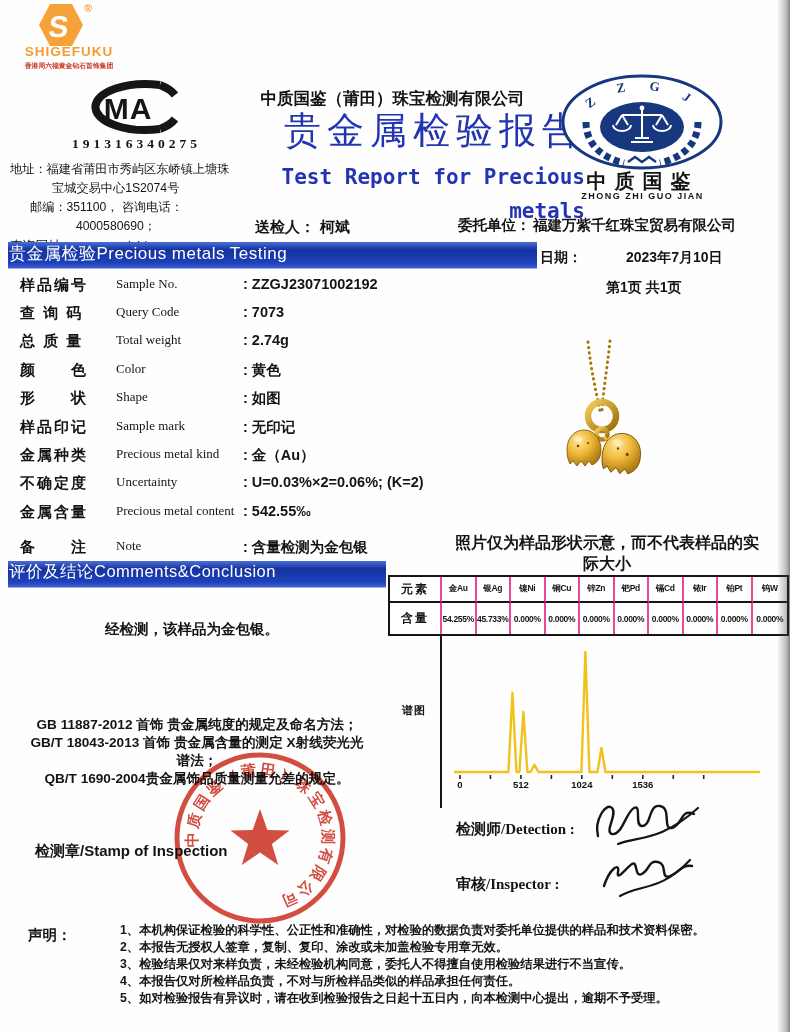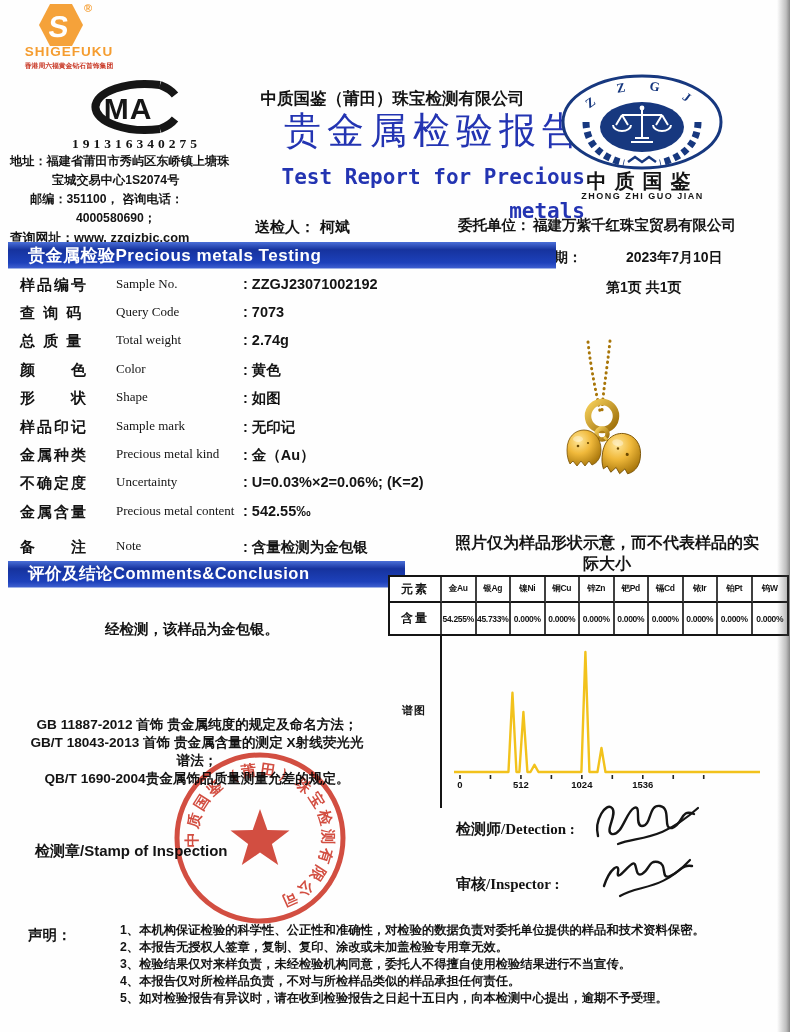--- a/index.html
+++ b/index.html
@@ -4,45 +4,45 @@
 <style>
   html,body{margin:0;padding:0;background:#e8e8e8}
   .page{position:relative;width:790px;height:1032px;margin:0 auto;background:#fefefe;
         font-family:"Liberation Sans","DejaVu Sans",sans-serif;color:#141414;overflow:hidden}
   .abs{position:absolute}
   .b{font-weight:bold}
   .serif{font-family:"Liberation Serif","DejaVu Serif",serif}
   .mono{font-family:"DejaVu Sans Mono","Liberation Mono",monospace}
   .blue{color:#2334b2}
   .center{text-align:center}
-  .banner{position:absolute;height:26px;color:#fff;font-weight:bold;font-size:17px;
-          display:flex;align-items:center;padding-left:20px;letter-spacing:.5px;
+  .banner{position:absolute;height:26px;color:#fff;font-weight:normal;font-size:17px;
+          display:flex;align-items:flex-start;padding-left:1px;letter-spacing:.5px;
           background:linear-gradient(180deg,#4a6fd8 0%,#16339e 30%,#1d41bb 80%,#3d5ecf 100%);
           box-shadow:0 1px 0 #9fb2e6}
   
   .logo-name{left:10px;top:44px;width:118px;font-size:13.5px;font-weight:bold;letter-spacing:1px;
              color:#f59d30;text-align:center}
   .logo-sub{left:4px;top:61px;width:130px;font-size:6.8px;font-weight:bold;color:#c93a28;text-align:center}
   
-  .addr{left:10px;top:152px;width:260px;font-size:12.2px;font-weight:bold;line-height:19px}
+  .addr{left:10px;top:160px;width:260px;font-size:12.2px;font-weight:normal;line-height:19px}
   .addr div{white-space:nowrap}
   
   .company{left:205px;top:88px;width:375px;font-size:16.5px;font-weight:bold;text-align:center}
   .title-cn{left:200px;top:106px;width:385px;font-size:37px;font-weight:normal;letter-spacing:6px;text-align:right}
   .title-en{left:195px;top:160px;width:390px;font-size:21px;font-weight:bold;text-align:right;line-height:34px}
   
   .srow{position:absolute;left:20px;height:22px;white-space:nowrap}
   .srow .cn{position:absolute;left:0;width:180px;font-size:15px;font-weight:bold;letter-spacing:2px}
   .srow .en{position:absolute;left:96px;width:155px;font-size:13px;font-weight:normal;
             font-family:"Liberation Serif","DejaVu Serif",serif}
   .srow .val{position:absolute;left:223px;width:330px;font-size:14.5px;font-weight:bold}
   
   .etable{position:absolute;left:388px;top:575px;width:401px;display:grid;
           grid-template-columns:52px repeat(10,34.5px);border:2px solid #151515;background:#fff;box-sizing:border-box}
-  .etable .c{border-right:2px solid #404040;display:flex;align-items:center;justify-content:center;
+  .etable .c{border-right:2px solid #ec4899;display:flex;align-items:center;justify-content:center;
              font-weight:bold;box-sizing:border-box;overflow:hidden}
   .etable .c:nth-child(11n){border-right:none}
   .etable .hc{height:26px;border-bottom:2px solid #151515;font-size:8.5px;letter-spacing:-.3px}
   .etable .vc{height:31px;font-size:8.5px;letter-spacing:-.3px}
   .etable .lab{font-size:12px;letter-spacing:2px}
   .vline{position:absolute;left:440px;top:636px;width:2px;height:172px;background:#151515}
   .sp-label{left:390px;top:703px;width:48px;text-align:center;font-size:11px;font-weight:bold;letter-spacing:1px}
   .tickl{font:bold 9.5px "Liberation Sans","DejaVu Sans",sans-serif;fill:#111}
   
   .standards{left:8px;top:716px;width:378px;text-align:center;font-size:13.6px;font-weight:bold;line-height:18px}

